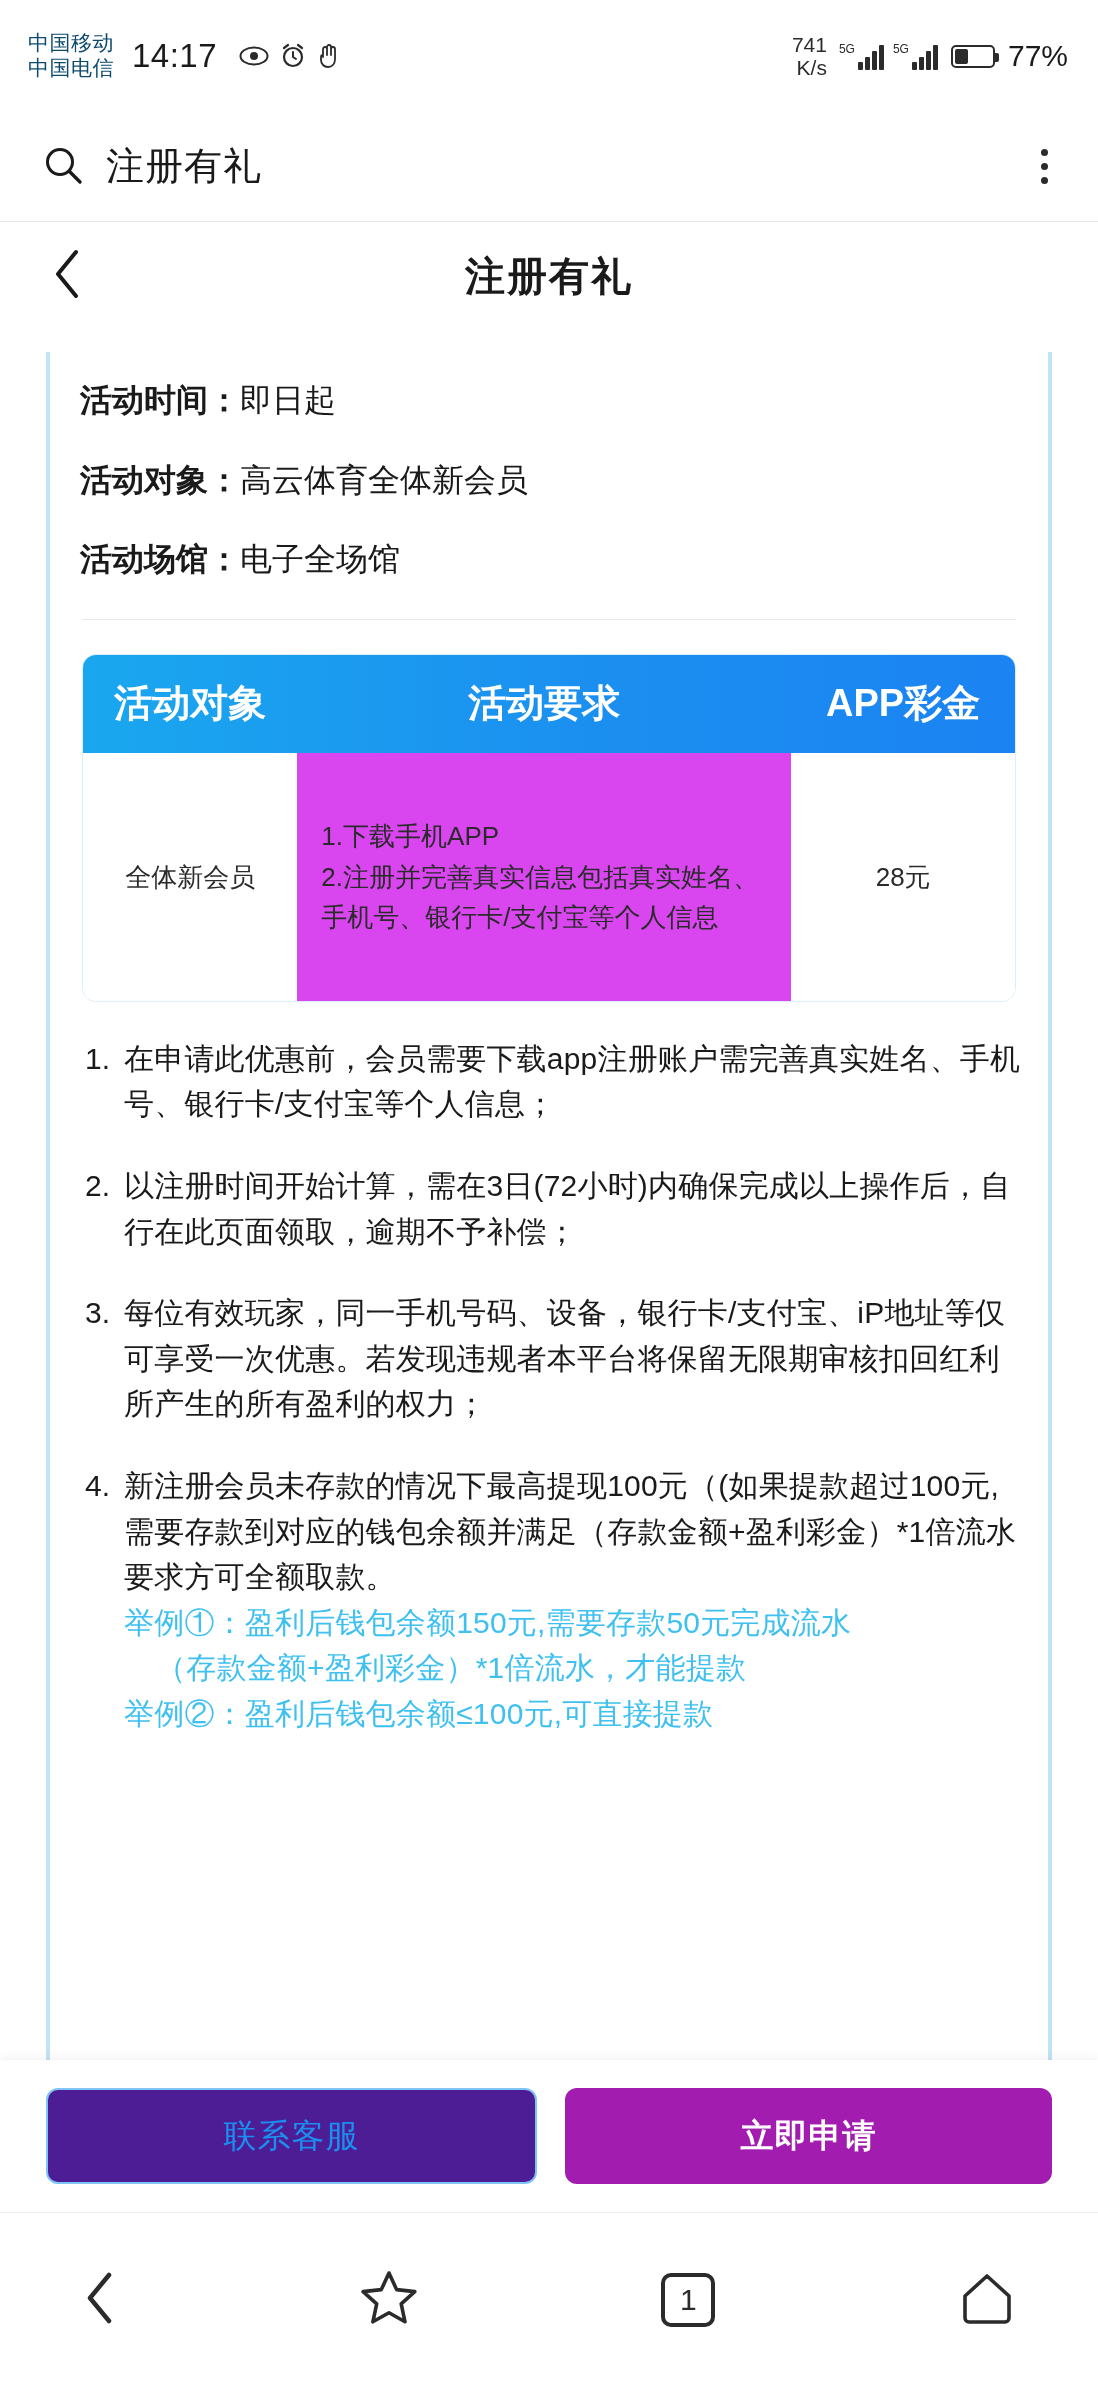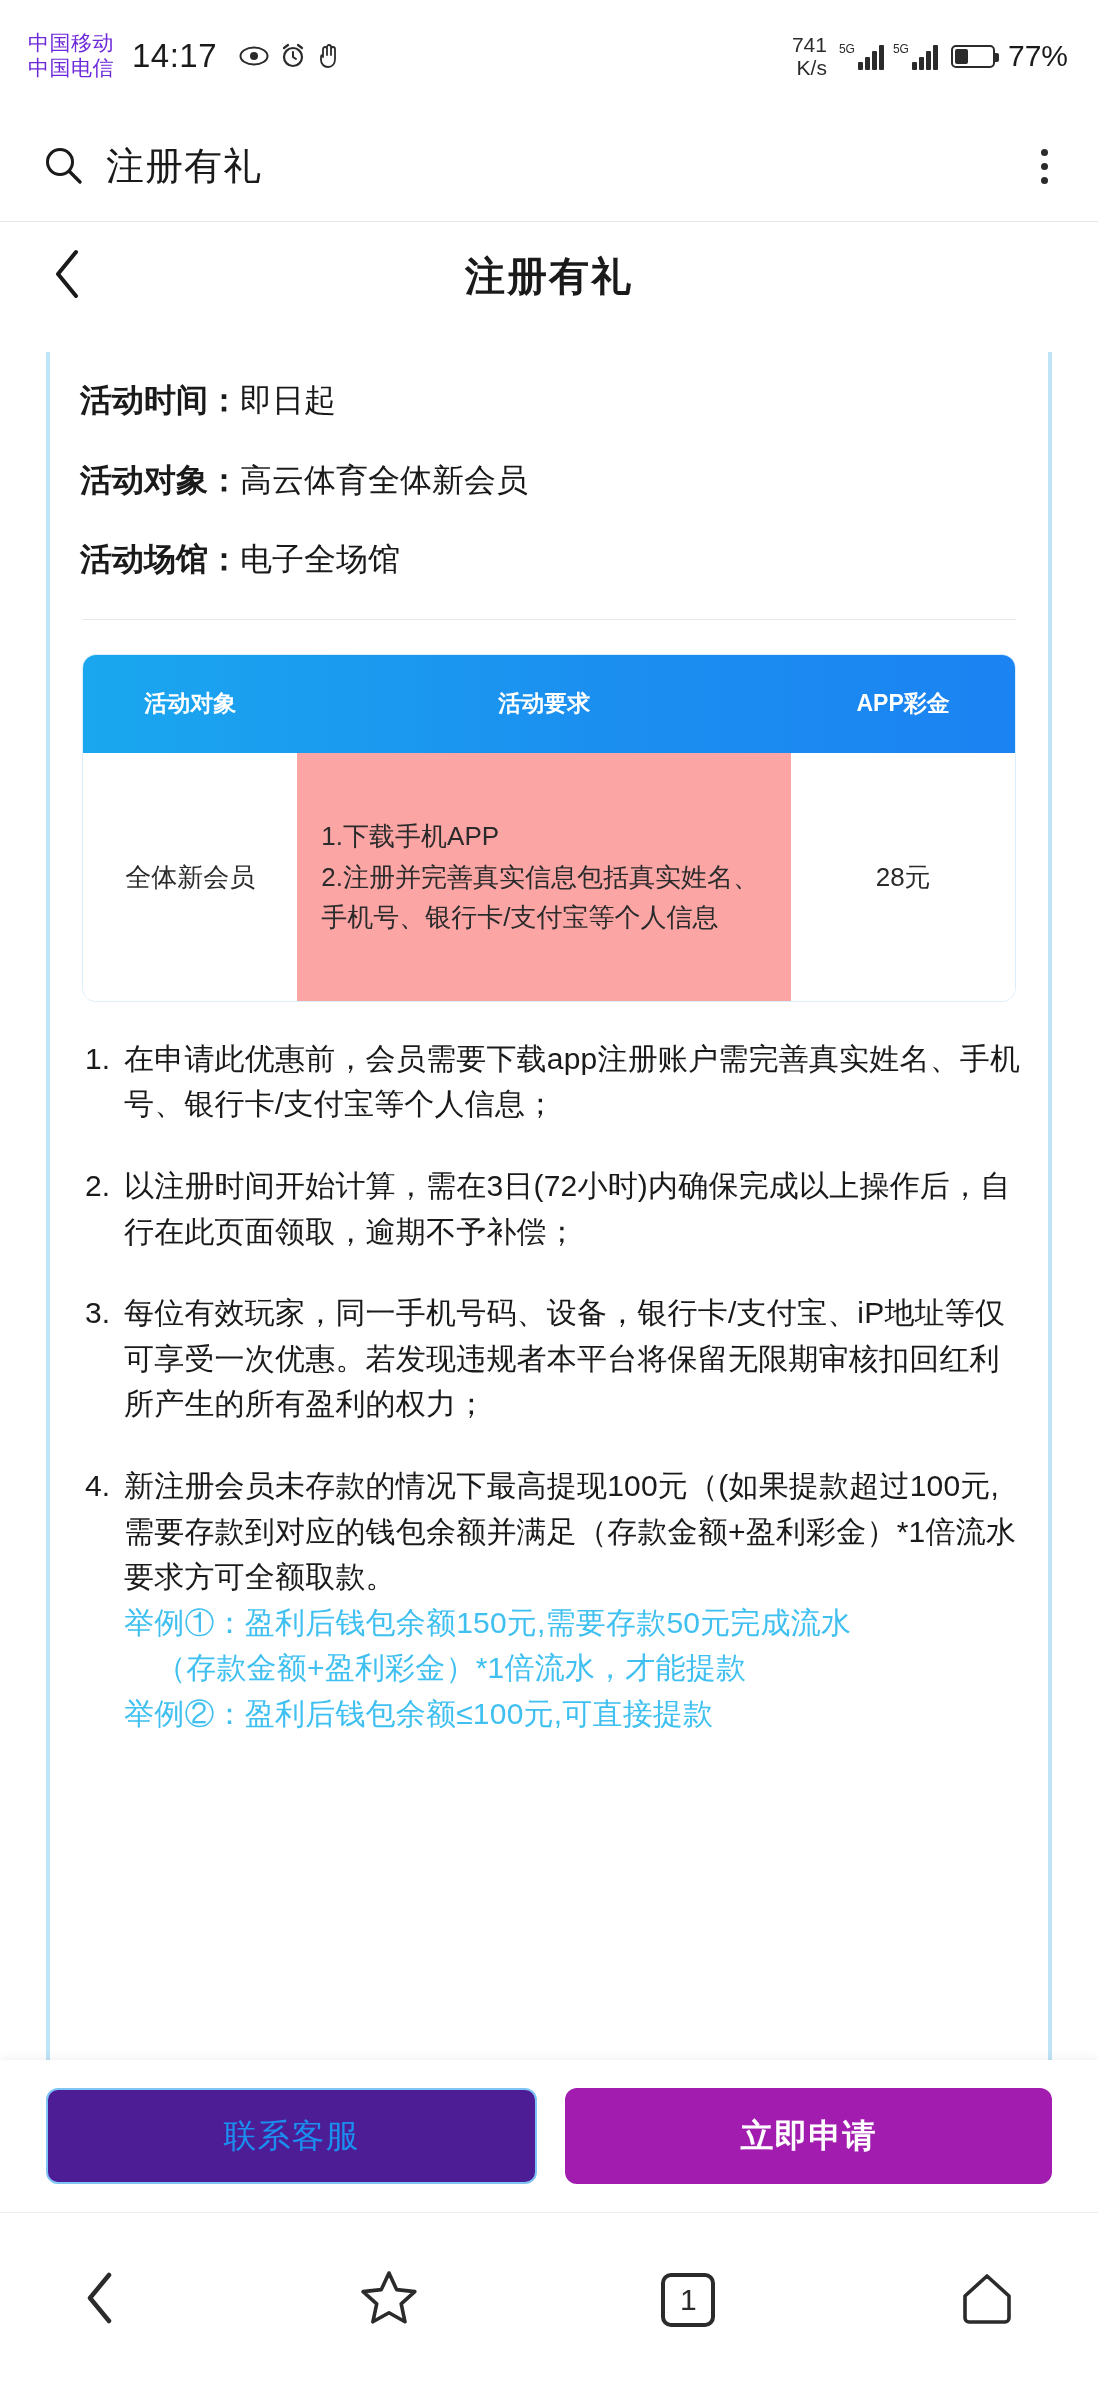--- a/index.html
+++ b/index.html
@@ -29,21 +29,21 @@
     gap: 12px;
   }
   .carriers {
     display: flex;
     flex-direction: column;
     justify-content: center;
     line-height: 1.18;
   }
   .carriers span {
     font-size: 21px;
-    color: #6d28d9;
+    color: #0c4a6e;
     letter-spacing: 0.5px;
   }
   .status-time {
     font-size: 33px;
     color: #1a1a1a;
     letter-spacing: 0.5px;
     margin-left: 6px;
   }
   .status-icons-left {
     display: flex;
@@ -176,21 +176,21 @@
   .tbl {
     margin: 0 14px 34px 14px;
     border-radius: 14px;
     overflow: hidden;
     border: 1px solid #daeefb;
   }
   .tbl-head {
     display: flex;
     background: linear-gradient(90deg, #1aa7ef 0%, #1b8ff0 55%, #1b83f2 100%);
     color: #ffffff;
-    font-size: 23px;
+    font-size: 38px;
     font-weight: 700;
     height: 98px;
     align-items: center;
   }
   .tbl-head .c { text-align: center; }
   .c1 { width: 23%; }
   .c2 { width: 53%; }
   .c3 { width: 24%; }
   .tbl-body {
     display: flex;
@@ -201,21 +201,21 @@
     display: flex;
     align-items: center;
     justify-content: center;
     padding: 18px 12px;
     font-size: 26px;
     color: #2b2b2b;
     line-height: 1.55;
     text-align: center;
   }
   .tbl-body .cell.c2 {
-    background: #fca5a5;
+    background: #d946ef;
     text-align: left;
     justify-content: center;
     padding-left: 24px;
   }
   .tbl-body .cell.c2 div { text-align: left; }
 
   
   ol.terms {
     list-style: none;
     margin: 0 6px;

